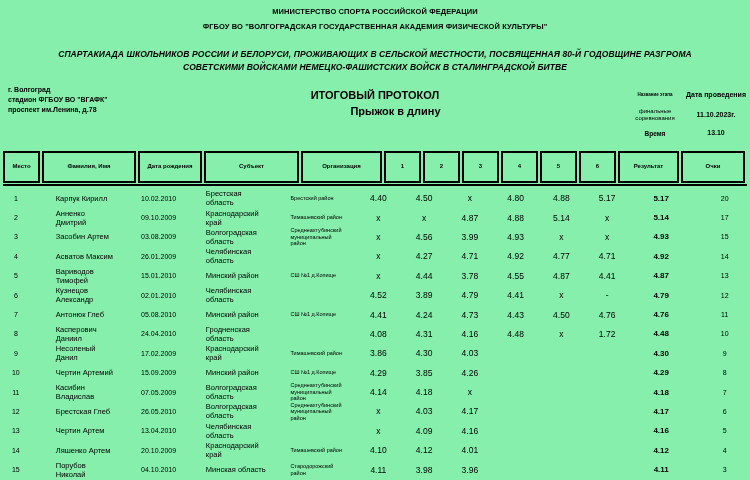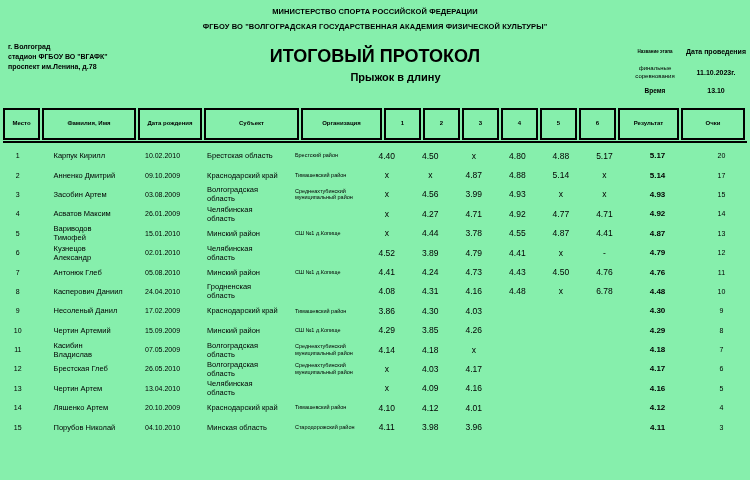--- a/index.html
+++ b/index.html
@@ -9,41 +9,41 @@
     font-family:"Liberation Sans", sans-serif; color:#000; overflow:hidden;
   }
   
   .ministry  { margin-top:7px;  text-align:center; font-weight:bold; font-size:7.5px; letter-spacing:.1px; }
   .academy   { margin-top:6px;  text-align:center; font-weight:bold; font-size:7.5px; letter-spacing:.1px; }
   .event-title { margin-top:17px; text-align:center; font-weight:bold; font-style:italic; font-size:8.5px; line-height:1.5; letter-spacing:.1px; }
   
   .info-row { position:relative; height:70px; margin-top:7px; }
   .venue { position:absolute; left:8px; top:4px; font-weight:bold; font-size:7px; line-height:1.45; }
   .protocol-block { position:absolute; left:0; right:0; top:0; text-align:center; }
-  .pt-main { font-size:18px; font-weight:bold; margin-top:8px; }
+  .pt-main { font-size:11px; font-weight:bold; margin-top:8px; }
   .pt-cat  { font-size:10.5px; font-weight:bold; margin-top:8px; }
   .pt-disc { font-size:11px;   font-weight:bold; margin-top:4px;margin-left:41px; }
   .meta { position:absolute; right:2px; top:4px; display:grid; grid-template-columns:58px 64px; }
   .meta-cell { display:flex; align-items:center; justify-content:center; text-align:center; }
   .m-r1 { height:20px; } .m-r2 { height:21px; } .m-r3 { height:15px; }
   .m-tiny { font-size:4.5px; font-weight:bold; line-height:1.3; }
   .m-reg  { font-size:6px;  line-height:1.25; }
   .m-sbold{ font-size:6.5px; font-weight:bold; }
   .m-bold { font-size:7px;  font-weight:bold; line-height:1.3; }
   
   .results { margin:0 3px 0 3px; }
   .thead { display:flex; gap:2px; }
   .th {
     border:2px solid #000; height:32px;
     display:flex; align-items:center; justify-content:center;
     text-align:center; font-weight:bold; font-size:6px; line-height:1.3;
   }
   .rule { height:2px; background:#000; margin-top:1px; }
   .tbody { padding-top:3px; }
-  .tr { display:flex; gap:14px; align-items:center; height:19.4px; }
+  .tr { display:flex; gap:20px; align-items:center; height:19.4px; }
   .td { overflow:hidden; }
   
   .c0 { width:37px; }  .c1 { width:94px; }  .c2 { width:64px; }
   .c3 { width:95px; }  .c4 { width:81px; }
   .c5,.c6,.c7,.c8,.c9,.c10 { width:37px; }
   .c11 { width:61px; } .c12 { width:64px; }
   
   .td.c0 { font-size:7px;   text-align:center; }
   .td.c1 { font-size:7.5px; padding-left:7px; }
   .td.c2 { font-size:7px;   text-align:center; }
@@ -53,20 +53,24 @@
   .td.c11 { font-size:8px; font-weight:bold; text-align:center; }
   .td.c12 { font-size:7px; text-align:center; }
 </style>
 </head>
 <body>
 
 <div class="page">
 
   <div class="ministry">МИНИСТЕРСТВО СПОРТА РОССИЙСКОЙ ФЕДЕРАЦИИ</div>
   <div class="academy">ФГБОУ ВО "ВОЛГОГРАДСКАЯ ГОСУДАРСТВЕННАЯ АКАДЕМИЯ ФИЗИЧЕСКОЙ КУЛЬТУРЫ"</div>
+  <div class="event-title">
+    <div>СПАРТАКИАДА ШКОЛЬНИКОВ РОССИИ И БЕЛОРУСИ, ПРОЖИВАЮЩИХ В СЕЛЬСКОЙ МЕСТНОСТИ, ПОСВЯЩЕННАЯ 80-Й ГОДОВЩИНЕ РАЗГРОМА</div>
+    <div>СОВЕТСКИМИ ВОЙСКАМИ НЕМЕЦКО-ФАШИСТСКИХ ВОЙСК В СТАЛИНГРАДСКОЙ БИТВЕ</div>
+  </div>
 
   <div class="info-row">
     <div class="venue">
       <div>г. Волгоград</div>
       <div>стадион ФГБОУ ВО "ВГАФК"</div>
       <div>проспект им.Ленина, д.78</div>
     </div>
     <div class="protocol-block">
       <div class="pt-main">ИТОГОВЫЙ ПРОТОКОЛ</div>
       <div class="pt-disc">Прыжок в длину</div>
@@ -208,21 +212,21 @@
           <div class="td c0">8</div>
           <div class="td c1">Касперович Даниил</div>
           <div class="td c2">24.04.2010</div>
           <div class="td c3">Гродненская область</div>
           <div class="td c4"></div>
           <div class="td c5">4.08</div>
           <div class="td c6">4.31</div>
           <div class="td c7">4.16</div>
           <div class="td c8">4.48</div>
           <div class="td c9">x</div>
-          <div class="td c10">6.78</div>
+          <div class="td c10">1.72</div>
           <div class="td c11">4.48</div>
           <div class="td c12">10</div>
         </div>
         <div class="tr">
           <div class="td c0">9</div>
           <div class="td c1">Несоленый Данил</div>
           <div class="td c2">17.02.2009</div>
           <div class="td c3">Краснодарский край</div>
           <div class="td c4">Тимашевский район</div>
           <div class="td c5">3.86</div>

